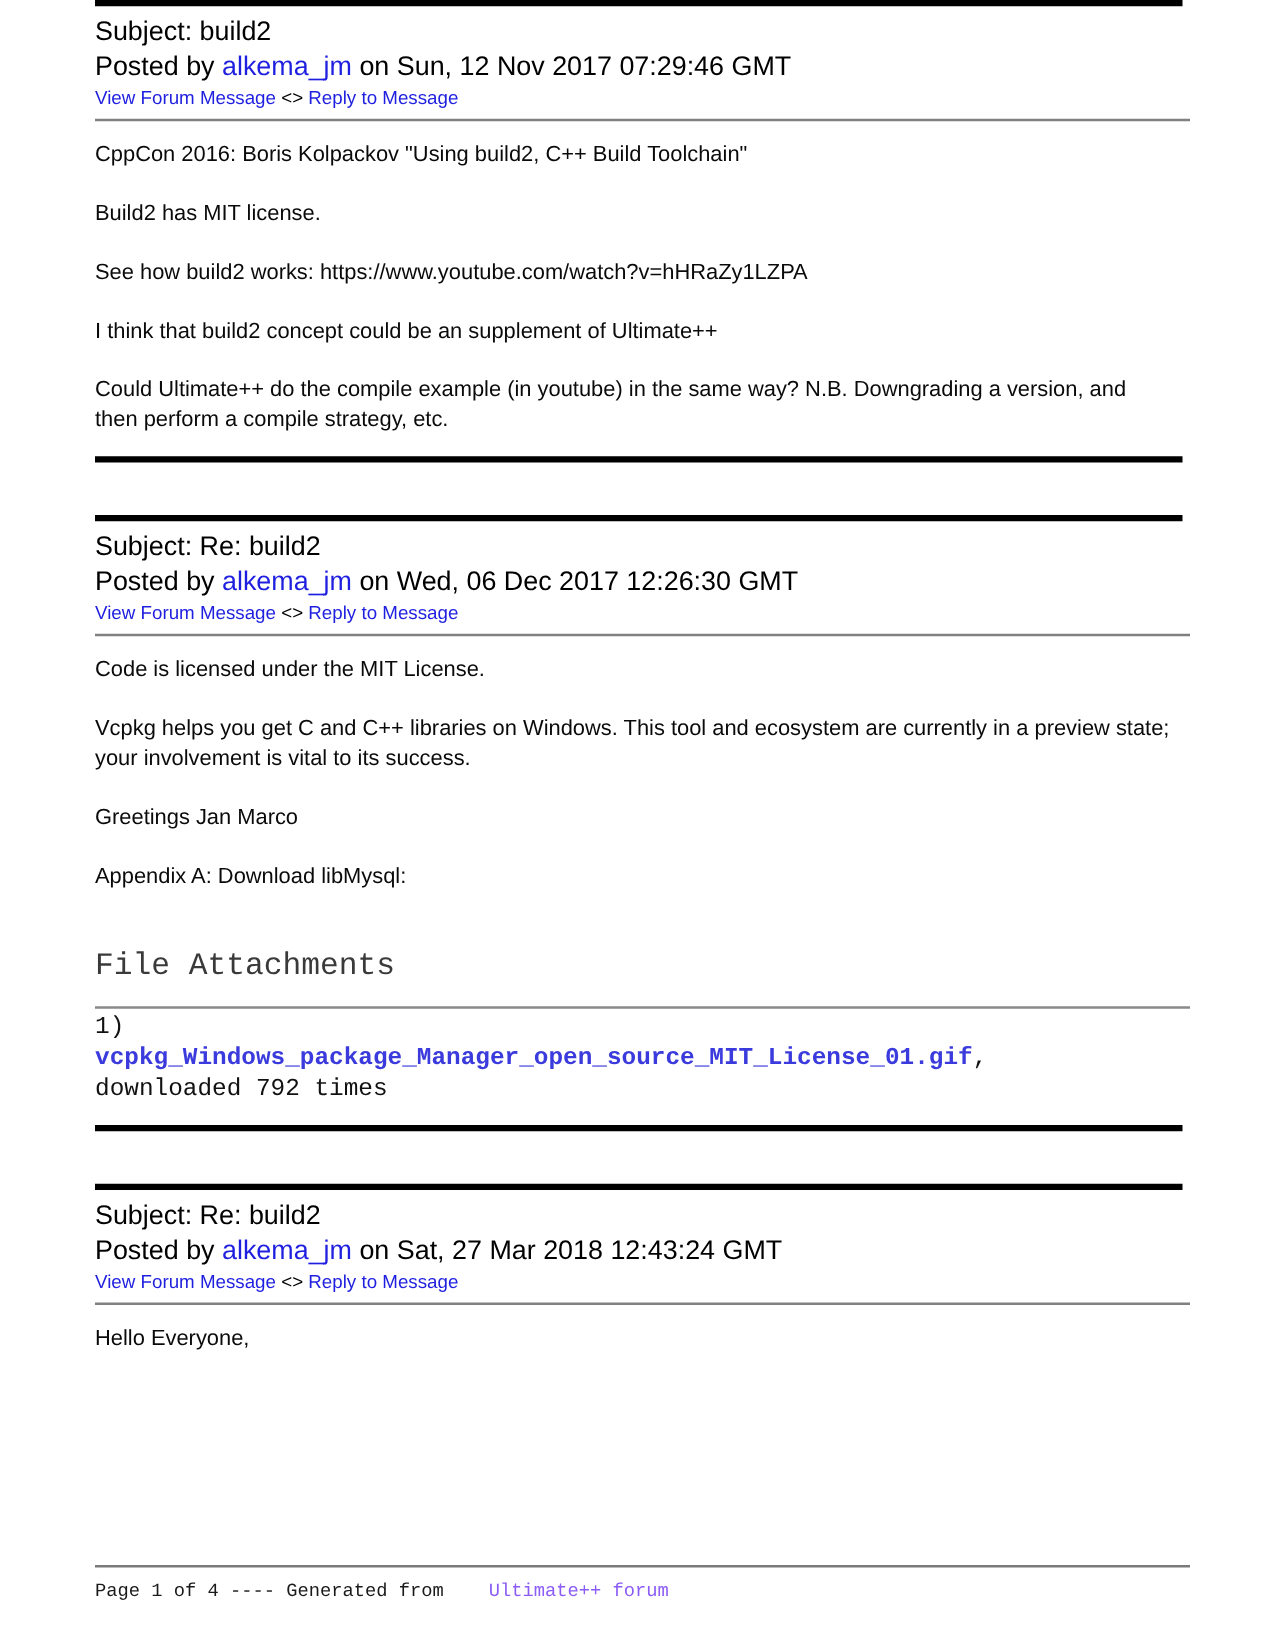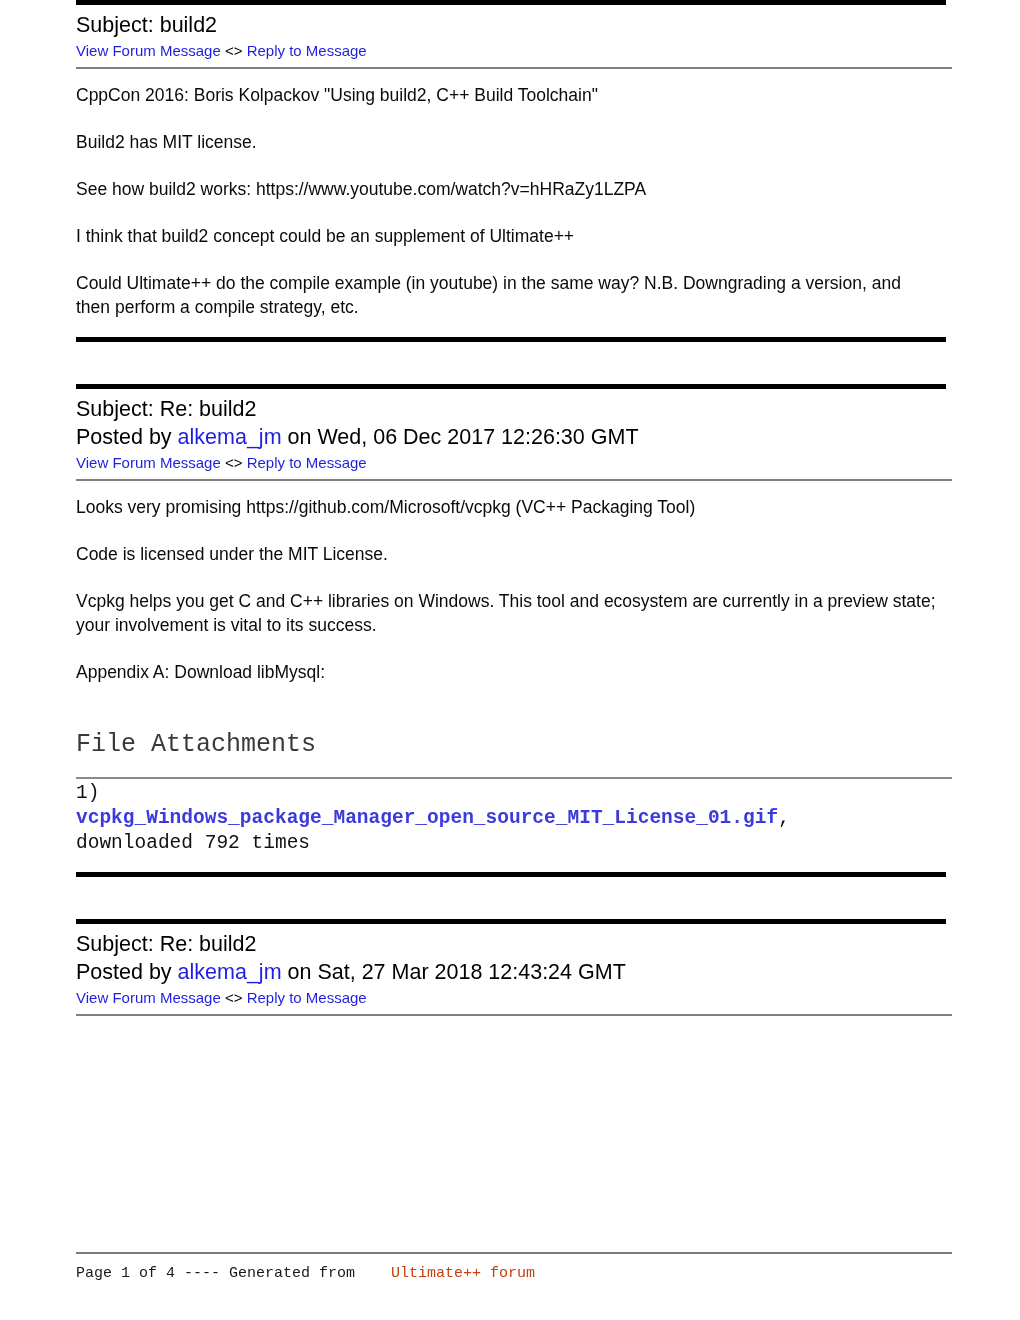--- a/index.html
+++ b/index.html
@@ -128,34 +128,35 @@
   }
   .footer-text {
     font-family: "Liberation Mono", monospace;
     font-size: 15px;
     line-height: 20px;
     color: #1a1a1a;
     padding-top: 10px;
     white-space: pre;
   }
   .footer-link {
-    color: #c2410c;
+    color: #8b5cf6;
     text-decoration: none;
     cursor: pointer;
   }
 </style>
 </head>
 <body>
 
 <div class="page">
 
   <div class="post">
     <div class="bar-thick"></div>
     <div class="post-head">
       <div class="subject-line"><span>Subject: </span><span>build2</span></div>
+      <div class="posted-line"><span>Posted by </span><span class="author">alkema_jm</span><span> on </span><span>Sun, 12 Nov 2017 07:29:46 GMT</span></div>
       <div class="links-line"><span class="lnk">View Forum Message</span><span class="sep-glyph"> &lt;&gt; </span><span class="lnk">Reply to Message</span></div>
     </div>
     <div class="rule-thin"></div>
     <div class="post-body">
       <p class="para">CppCon 2016: Boris Kolpackov "Using build2, C++ Build Toolchain"</p>
       <p class="para">Build2 has MIT license.</p>
       <p class="para">See how build2 works: https://www.youtube.com/watch?v=hHRaZy1LZPA</p>
       <p class="para">I think that build2 concept could be an supplement of Ultimate++</p>
       <p class="para last">Could Ultimate++ do the compile example (in youtube) in the same way? N.B. Downgrading a version, and then perform a compile strategy, etc.</p>
     </div>
@@ -167,23 +168,23 @@
 
   <div class="post">
     <div class="bar-thick"></div>
     <div class="post-head">
       <div class="subject-line"><span>Subject: </span><span>Re: build2</span></div>
       <div class="posted-line"><span>Posted by </span><span class="author">alkema_jm</span><span> on </span><span>Wed, 06 Dec 2017 12:26:30 GMT</span></div>
       <div class="links-line"><span class="lnk">View Forum Message</span><span class="sep-glyph"> &lt;&gt; </span><span class="lnk">Reply to Message</span></div>
     </div>
     <div class="rule-thin"></div>
     <div class="post-body">
-      <p class="para">Looks very promising https://github.com/Microsoft/vcpkg (VC++ Packaging Tool)</p>
       <p class="para">Code is licensed under the MIT License.</p>
       <p class="para">Vcpkg helps you get C and C++ libraries on Windows. This tool and ecosystem are currently in a preview state; your involvement is vital to its success.</p>
+      <p class="para">Greetings Jan Marco</p>
       <p class="para last">Appendix A: Download libMysql:</p>
 
       <div class="attachments">
         <div class="attach-title">File Attachments</div>
         <div class="rule-attach"></div>
         <div class="attach-body"><span>1)</span><br><span class="attach-file">vcpkg_Windows_package_Manager_open_source_MIT_License_01.gif</span><span>,</span><br><span>downloaded 792 times</span></div>
       </div>
     </div>
     <div style="height:16px"></div>
     <div class="bar-thick"></div>
@@ -192,20 +193,23 @@
   <div class="gap-between"></div>
 
   <div class="post">
     <div class="bar-thick"></div>
     <div class="post-head">
       <div class="subject-line"><span>Subject: </span><span>Re: build2</span></div>
       <div class="posted-line"><span>Posted by </span><span class="author">alkema_jm</span><span> on </span><span>Sat, 27 Mar 2018 12:43:24 GMT</span></div>
       <div class="links-line"><span class="lnk">View Forum Message</span><span class="sep-glyph"> &lt;&gt; </span><span class="lnk">Reply to Message</span></div>
     </div>
     <div class="rule-thin"></div>
+    <div class="post-body">
+      <p class="para last">Hello Everyone,</p>
+    </div>
   </div>
 
   <div class="footer">
     <div class="rule-footer"></div>
     <div class="footer-text"><span>Page 1 of 4 ---- Generated from</span><span>    </span><span class="footer-link">Ultimate++ forum</span></div>
   </div>
 
 </div>
 
 </body></html>

